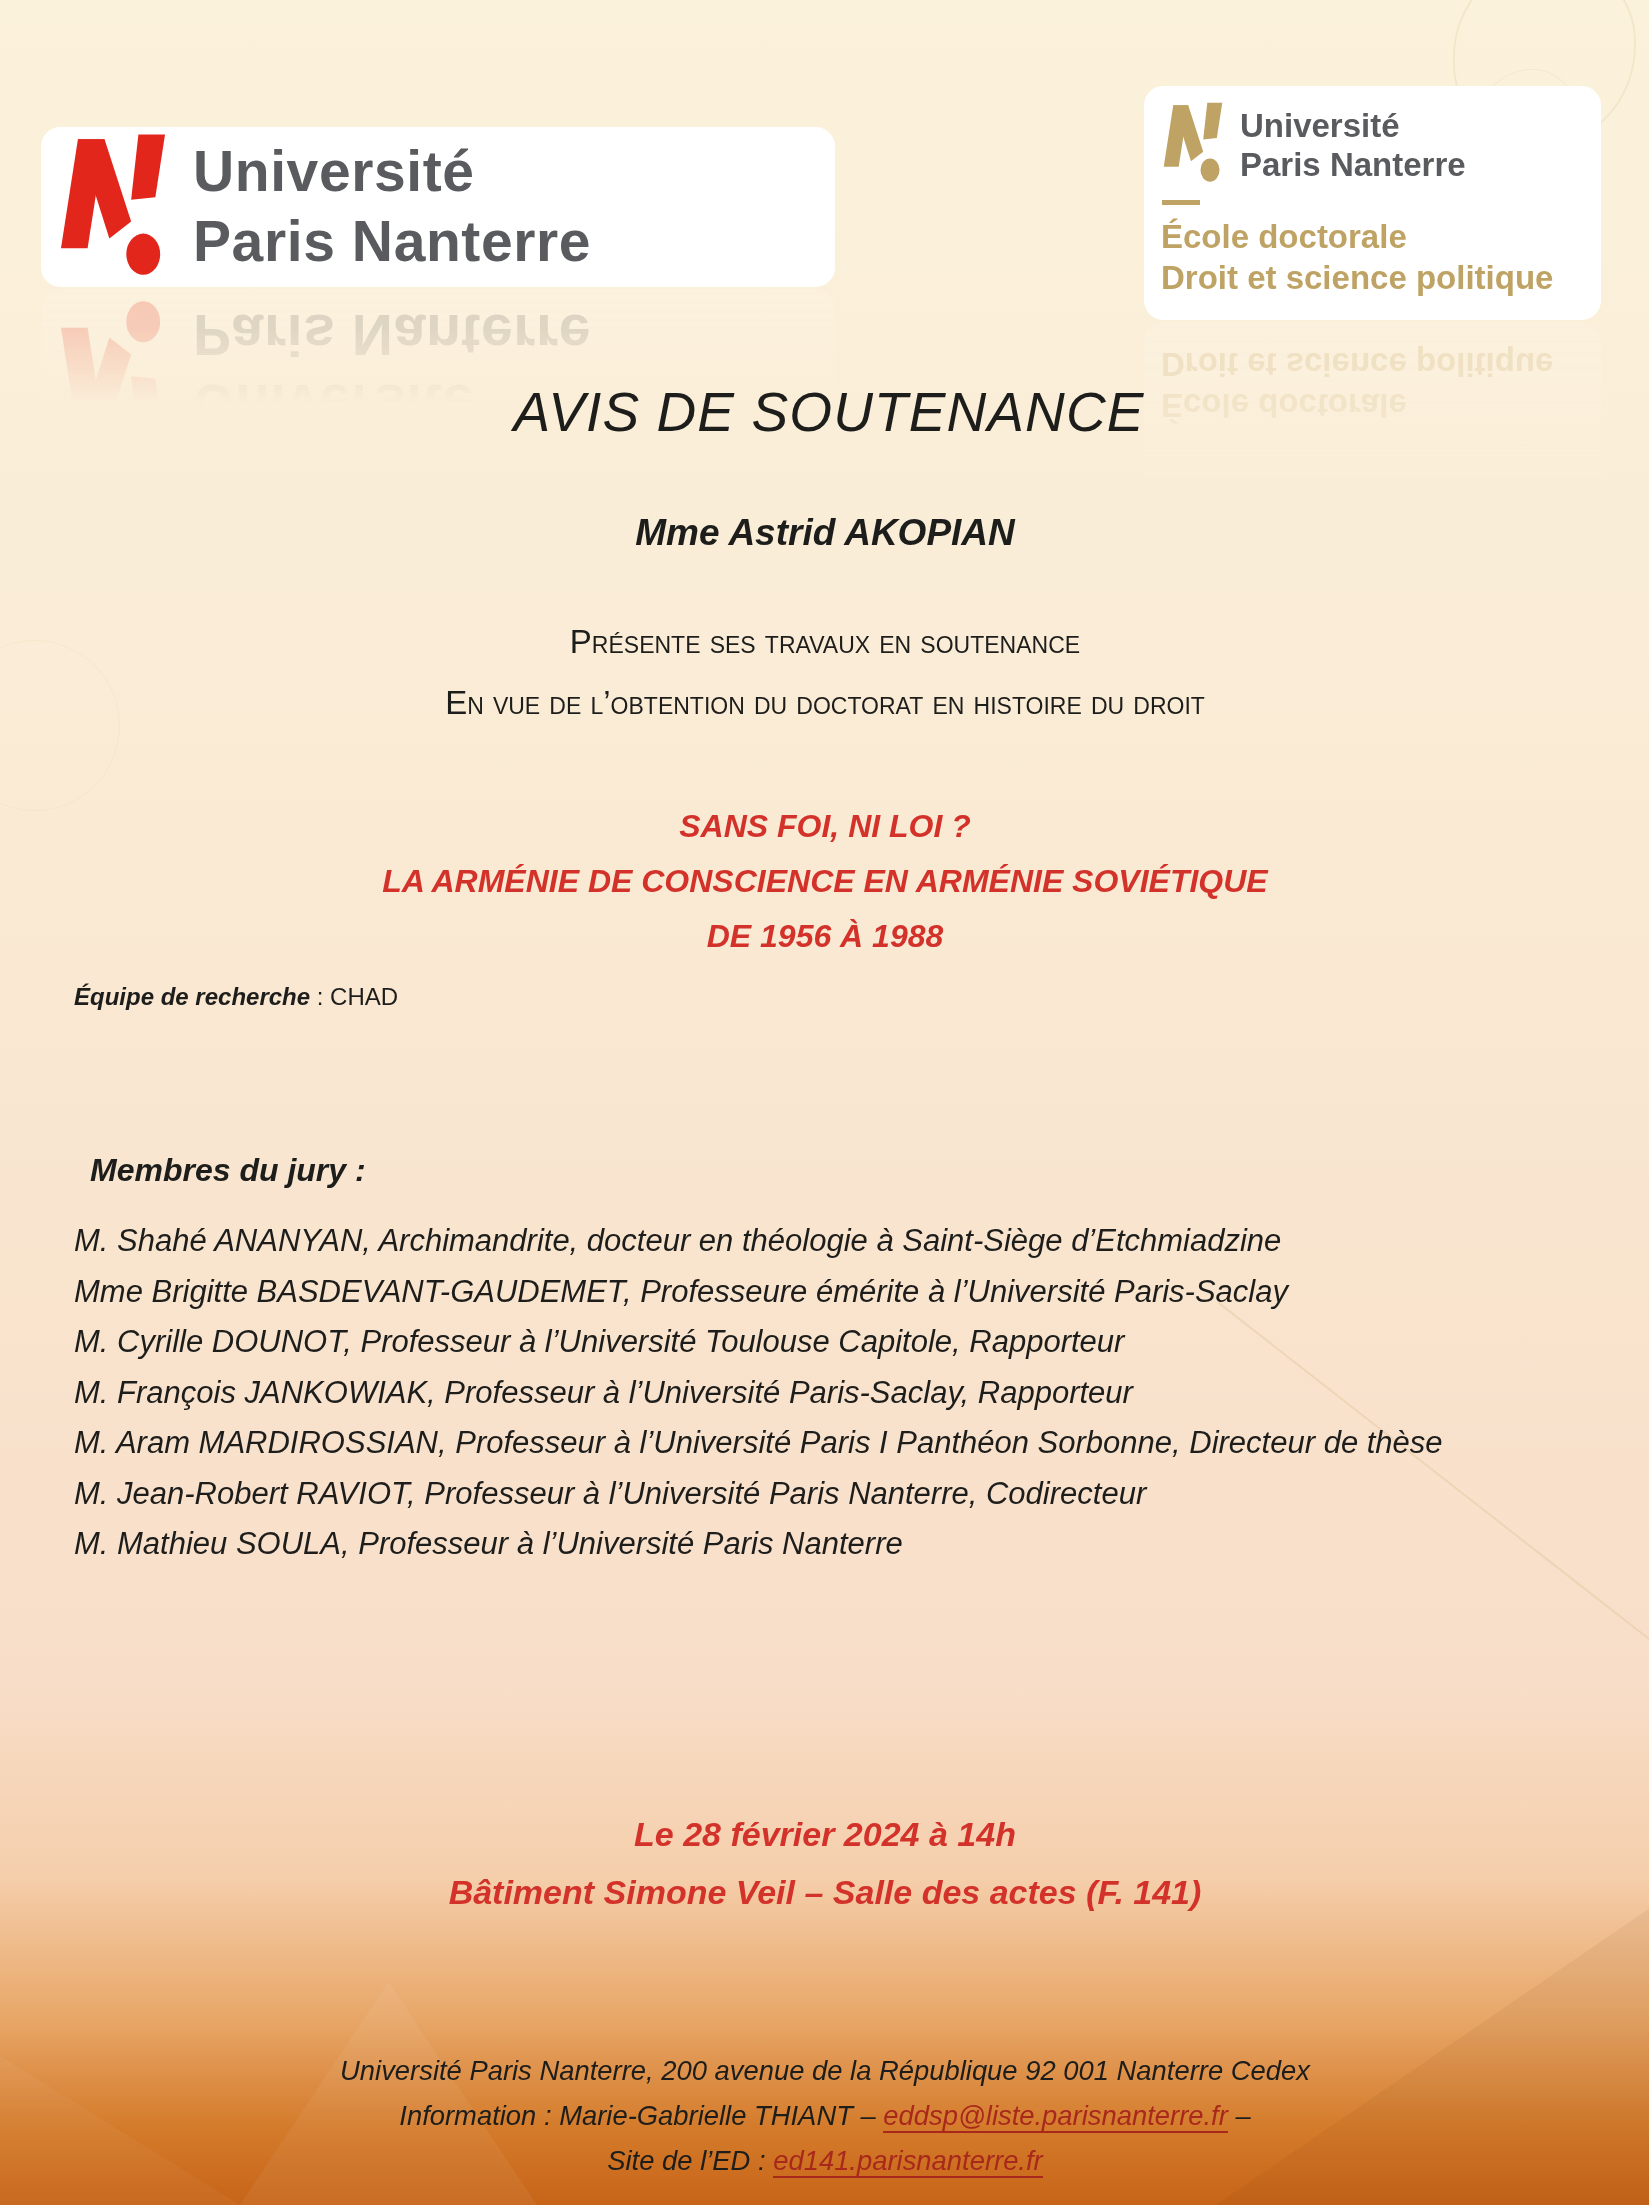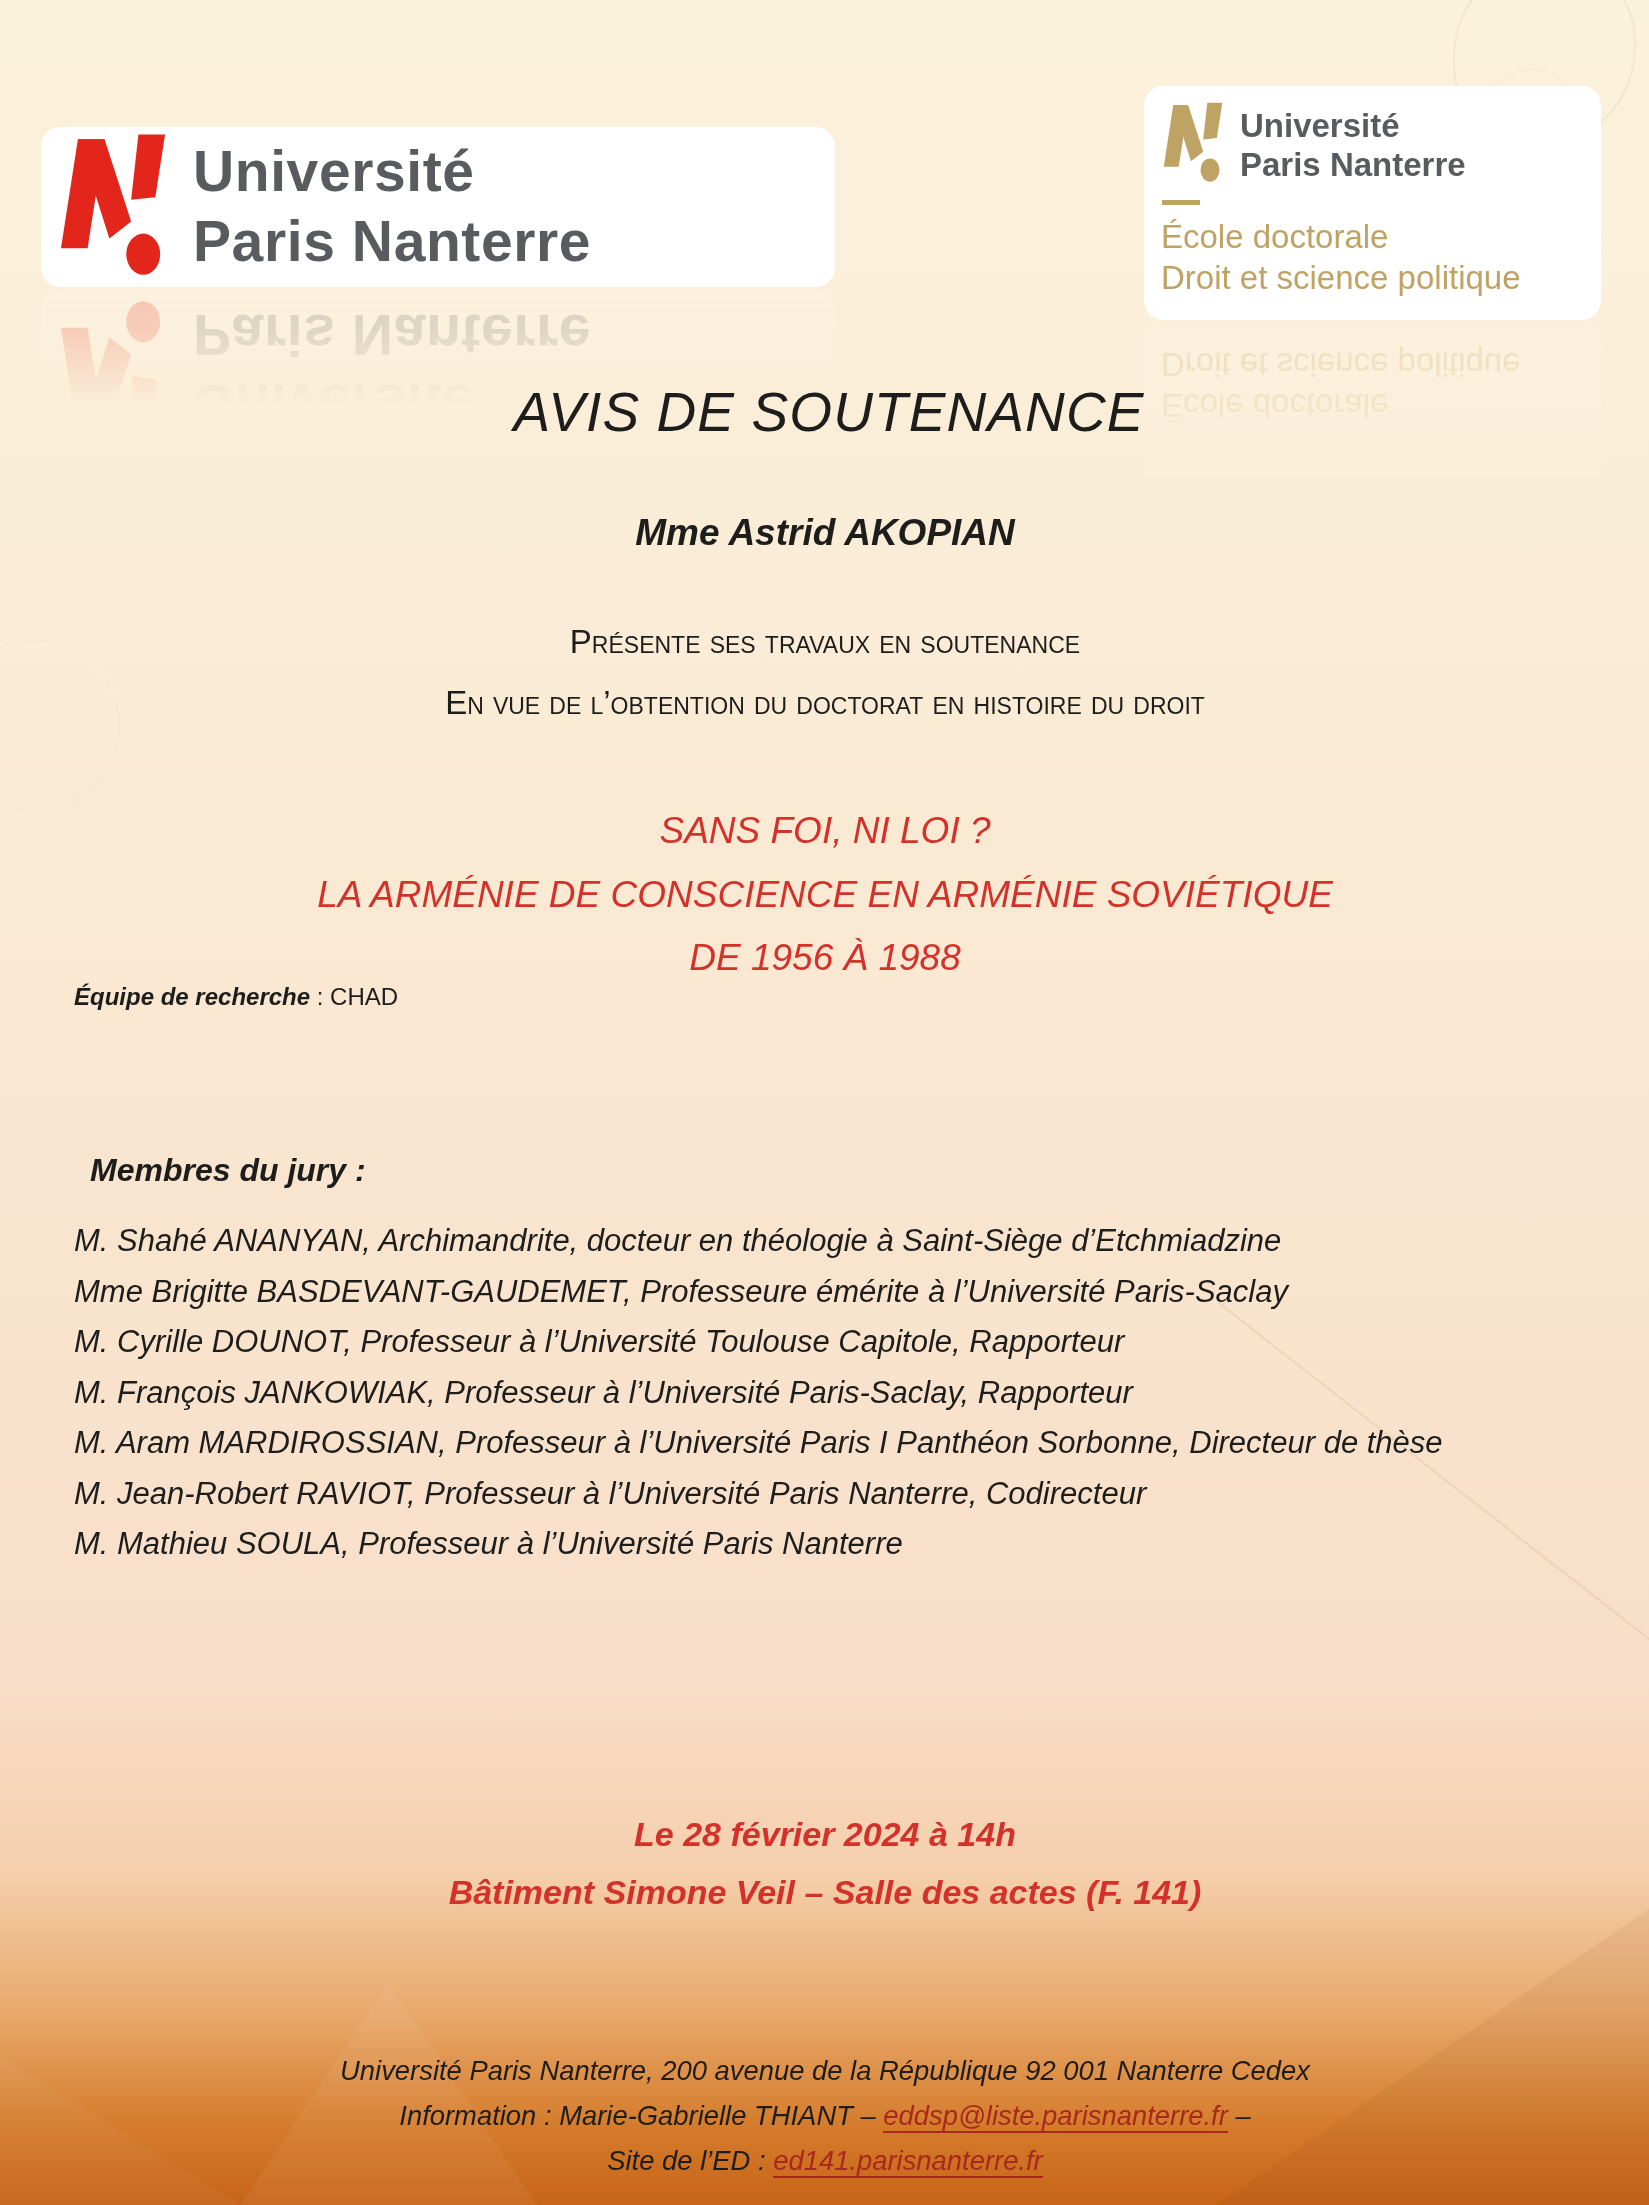--- a/index.html
+++ b/index.html
@@ -58,41 +58,41 @@
   .brand{font-weight:700;color:var(--logo-gray);font-size:57px;
     line-height:1.22;letter-spacing:0.6px;white-space:nowrap;}
 
   .logo-right{left:1144px;top:86px;width:457px;height:234px;}
   .logo-right .inner{padding:15px 17px 13.7px 17px;height:100%;}
   .right-top{display:flex;align-items:flex-start;gap:15px;}
   .brand-sm{font-weight:700;color:var(--logo-gray);font-size:33px;
     line-height:1.2;padding-top:4.6px;white-space:nowrap;}
   .gold-dash{width:38px;height:5.7px;background:var(--gold);
     margin:13.7px 0 10.3px 1.1px;}
-  .school{color:var(--gold);font-weight:400;font-size:33px;line-height:1.25;
+  .school{color:var(--gold);font-weight:700;font-size:33px;line-height:1.25;
     white-space:nowrap;}
 
   .reflection{position:absolute;top:calc(100% + 2.3px);left:0;width:100%;height:100%;
     transform:scaleY(-1);opacity:.20;overflow:hidden;
     -webkit-mask-image:linear-gradient(to top, rgba(0,0,0,1) 0%, rgba(0,0,0,.85) 25%, transparent 72%);
     mask-image:linear-gradient(to top, rgba(0,0,0,1) 0%, rgba(0,0,0,.85) 25%, transparent 72%);}
   .reflection .inner{background:rgba(255,255,255,.55);border-radius:19.4px;}
 
   
   .title{position:absolute;top:376px;left:0;width:100%;margin:4px;
     text-align:center;font-size:55px;font-style:italic;font-weight:400;
     letter-spacing:1.1px;}
   .candidate{position:absolute;top:512px;left:0;width:100%;margin:0;
     text-align:center;font-size:37px;font-style:italic;font-weight:700;}
   .presents{position:absolute;top:612px;left:0;width:100%;margin:0;
     text-align:center;font-variant:small-caps;font-size:33px;line-height:1.84;}
   .presents span{display:block;}
   .thesis-title{position:absolute;top:799px;left:0;width:100%;margin:0;
-    text-align:center;color:var(--red);font-style:italic;font-weight:400;
-    font-size:37px;line-height:1.72;}
+    text-align:center;color:var(--red);font-style:italic;font-weight:700;
+    font-size:32px;line-height:1.72;}
   .thesis-title span{display:block;}
   .team{position:absolute;top:983px;left:74px;right:74px;margin:0;
     font-size:24px;}
   .team .label{font-weight:700;font-style:italic;}
   .team .value{font-style:normal;}
   .jury-label{position:absolute;top:1136px;left:74px;margin:16px;
     font-size:32px;font-weight:700;font-style:italic;}
   .jury-list{position:absolute;top:1216px;left:74px;right:73px;
     font-size:31px;font-style:italic;}
   .jury-list p{margin:0;line-height:1.63;text-align:justify;}

